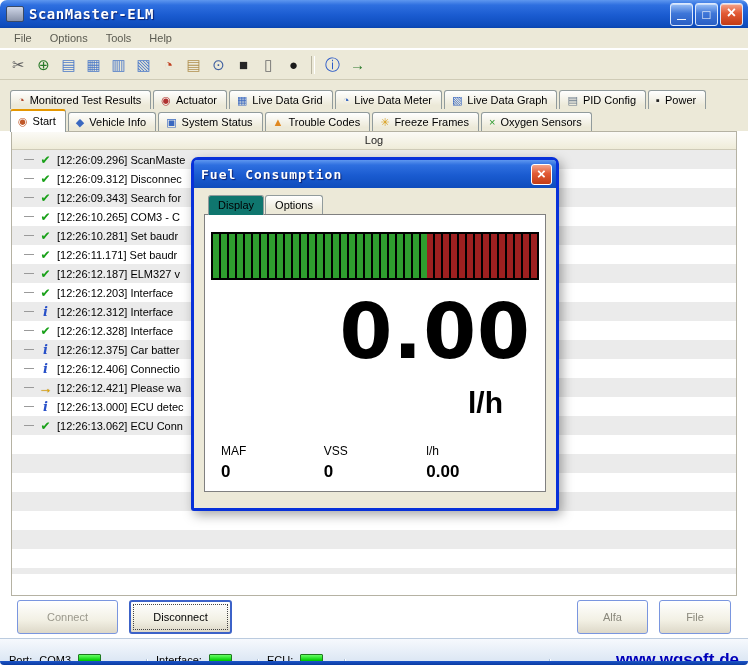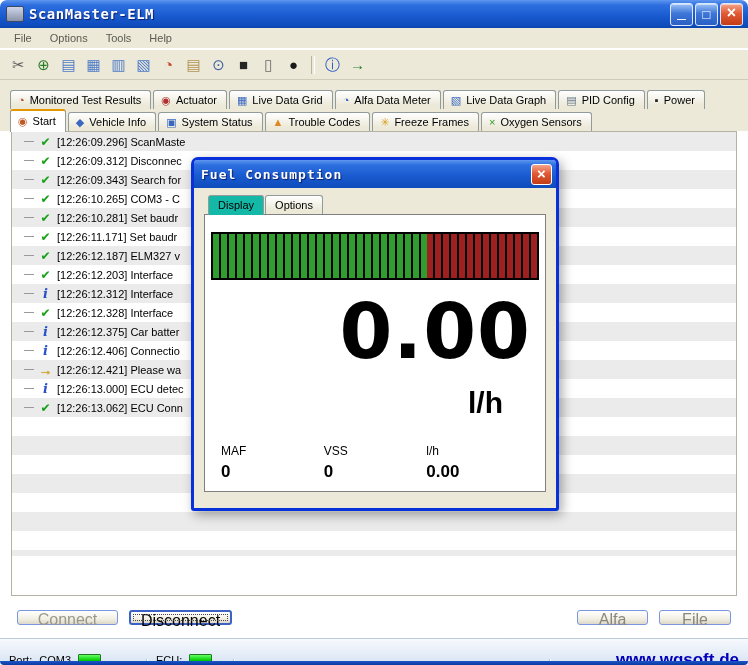--- a/index.html
+++ b/index.html
@@ -75,21 +75,21 @@
   .li-icon.check-icon::before{content:"✔";color:#18A018;font-weight:bold;font-size:12px;}
   .li-icon.info-icon::before{content:"i";font-family:"DejaVu Serif","Liberation Serif",serif;
     font-style:italic;font-weight:bold;color:#2850C8;font-size:13px;}
   .li-icon.arrow-icon::before{content:"→";color:#E8A800;font-weight:bold;font-size:14px;
     text-shadow:0 0 1px #8a6400;}
   .log-text{color:#000;}
 
   
   .footer{height:42px;flex:0 0 42px;display:flex;align-items:center;padding:0 17px;gap:11px;background:#fff;}
   .xp-btn{
-    height:15px;border:1px solid #7A96DF;border-radius:3px;font-size:16px;
+    height:34px;border:1px solid #7A96DF;border-radius:3px;font-size:11px;
     font-family:inherit;background:linear-gradient(#FFFFFF,#F2F0E4 60%,#DDD8C8);
     color:#000;padding:0 6px;
   }
   .xp-btn.w1{width:101px;} .xp-btn.w2{width:103px;} .xp-btn.w3{width:71px;} .xp-btn.w4{width:72px;}
   .xp-btn.disabled{color:#9a988c;}
   .xp-btn.dim{color:#8a887c;}
   .xp-btn.default{border:2px solid #3C62C8;outline:1px dotted #444;outline-offset:-5px;font-weight:normal;}
   .spacer{flex:1;}
 
   
@@ -125,21 +125,21 @@
     background:linear-gradient(#F4A58B,#E25A35 45%,#C23C15);
     color:#fff;display:flex;align-items:center;justify-content:center;
   }
   .dlg-close::before{content:"×";font-size:15px;font-weight:bold;margin-top:-2px;}
   .dlg-body{padding:7px 10px 0;}
   .dlg-tabs{display:flex;margin-left:4px;position:relative;z-index:2;}
   .dlg-tab{
     padding:3px 9px;border:1px solid #919B9C;border-bottom:none;border-radius:3px 3px 0 0;
     background:linear-gradient(#FFFFFF,#ECE9D8 80%);margin-right:1px;
   }
-  .dlg-tab.active{background:#14b8a6;margin-bottom:-1px;padding-bottom:4px;}
+  .dlg-tab.active{background:#0f766e;margin-bottom:-1px;padding-bottom:4px;}
   .dlg-panel{border:1px solid #808080;background:#fff;height:276px;position:relative;}
   .led-bar{margin:17px auto 0;width:324px;height:44px;background:#000;border:2px solid #000;display:flex;}
   .led-green{height:100%;background:repeating-linear-gradient(90deg,#2F9E2F 0px,#2F9E2F 6px,#000 6px,#000 8px);}
   .led-red{flex:1;height:100%;background:repeating-linear-gradient(90deg,#9E2020 0px,#9E2020 6px,#000 6px,#000 8px);}
   .big-value{
     margin-top:14px;font-size:76px;font-weight:bold;line-height:1;
     text-align:right;padding-right:14px;letter-spacing:1px;color:#000;
     font-family:"DejaVu Sans","Liberation Sans",sans-serif;
   }
   .unit{margin-top:16px;font-size:30px;font-weight:bold;text-align:right;padding-right:42px;color:#000;}
@@ -250,21 +250,21 @@
           <span class="tab-label">Actuator</span>
         </div>
 
         <div class="tab">
           <i class="tab-icon" style="color: rgb(58, 104, 192);">▦</i>
           <span class="tab-label">Live Data Grid</span>
         </div>
 
         <div class="tab">
           <i class="tab-icon" style="color: rgb(58, 104, 192);">◔</i>
-          <span class="tab-label">Alfa Data Meter</span>
+          <span class="tab-label">Live Data Meter</span>
         </div>
 
         <div class="tab">
           <i class="tab-icon" style="color: rgb(58, 104, 192);">▧</i>
           <span class="tab-label">Live Data Graph</span>
         </div>
 
         <div class="tab">
           <i class="tab-icon" style="color: rgb(106, 122, 138);">▤</i>
           <span class="tab-label">PID Config</span>
@@ -303,20 +303,21 @@
         </div>
 
         <div class="tab">
           <i class="tab-icon" style="color: rgb(42, 154, 42);">×</i>
           <span class="tab-label">Oxygen Sensors</span>
         </div>
       </div>
   </div>
 
   <div class="content">
+    <div class="log-header">Log</div>
     <div class="log-list">
 
         <div class="log-row">
           <span class="tree-dash"></span>
           <span class="li-icon check-icon"></span>
           <span class="log-text">[12:26:09.296] ScanMaste</span>
         </div>
 
         <div class="log-row">
           <span class="tree-dash"></span>
@@ -410,20 +411,24 @@
     <button class="xp-btn w2 default">Disconnect</button>
     <div class="spacer"></div>
     <button class="xp-btn w3 dim">Alfa</button>
     <button class="xp-btn w4 dim">File</button>
   </div>
 
   <div class="statusbar">
     <div class="cell c1">
       <span>Port:</span>
       <span>COM3</span>
+      <span class="led"></span>
+    </div>
+    <div class="cell c2">
+      <span>Interface:</span>
       <span class="led"></span>
     </div>
     <div class="cell c3">
       <span>ECU:</span>
       <span class="led"></span>
     </div>
     <div class="cell filler"></div>
     <div class="cell right">
       <span class="website">www.wgsoft.de</span>
     </div>

